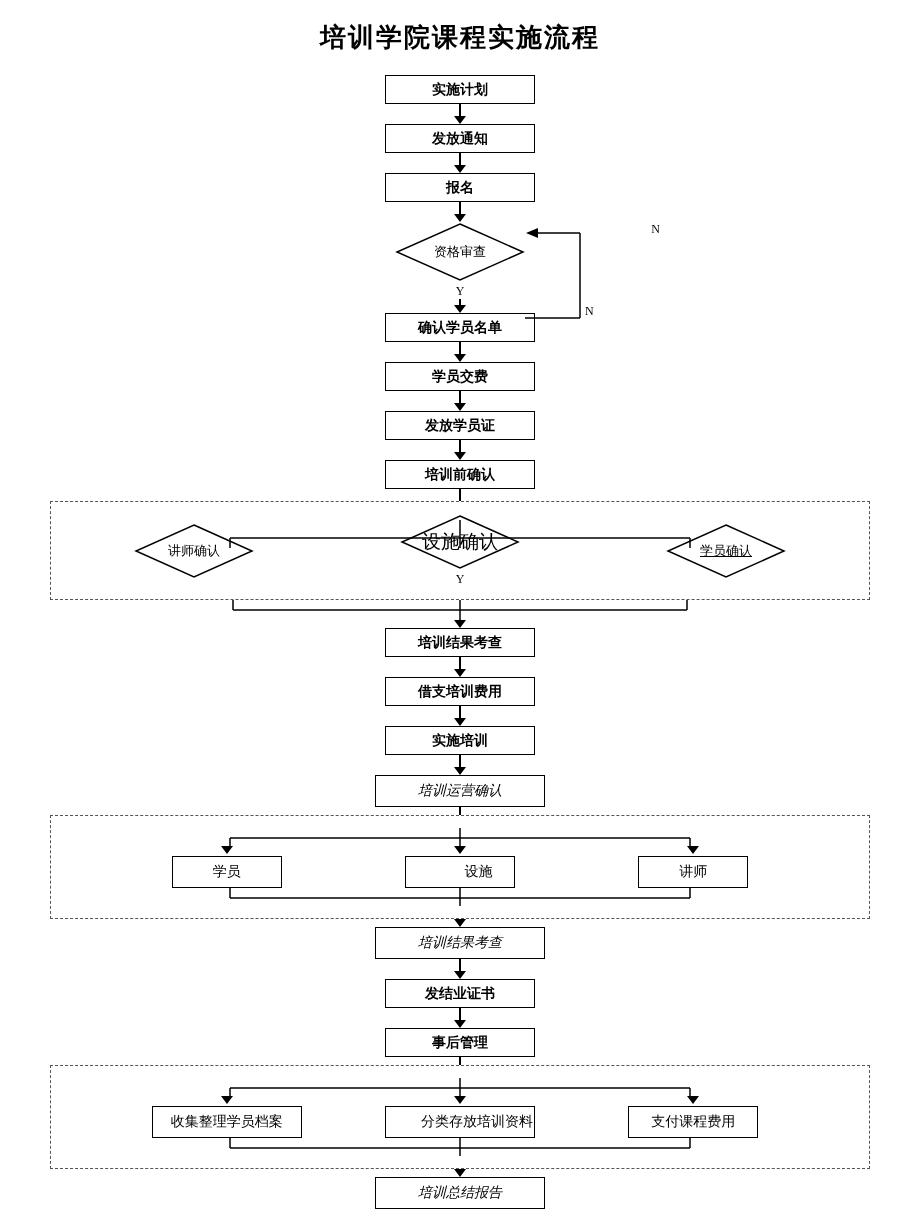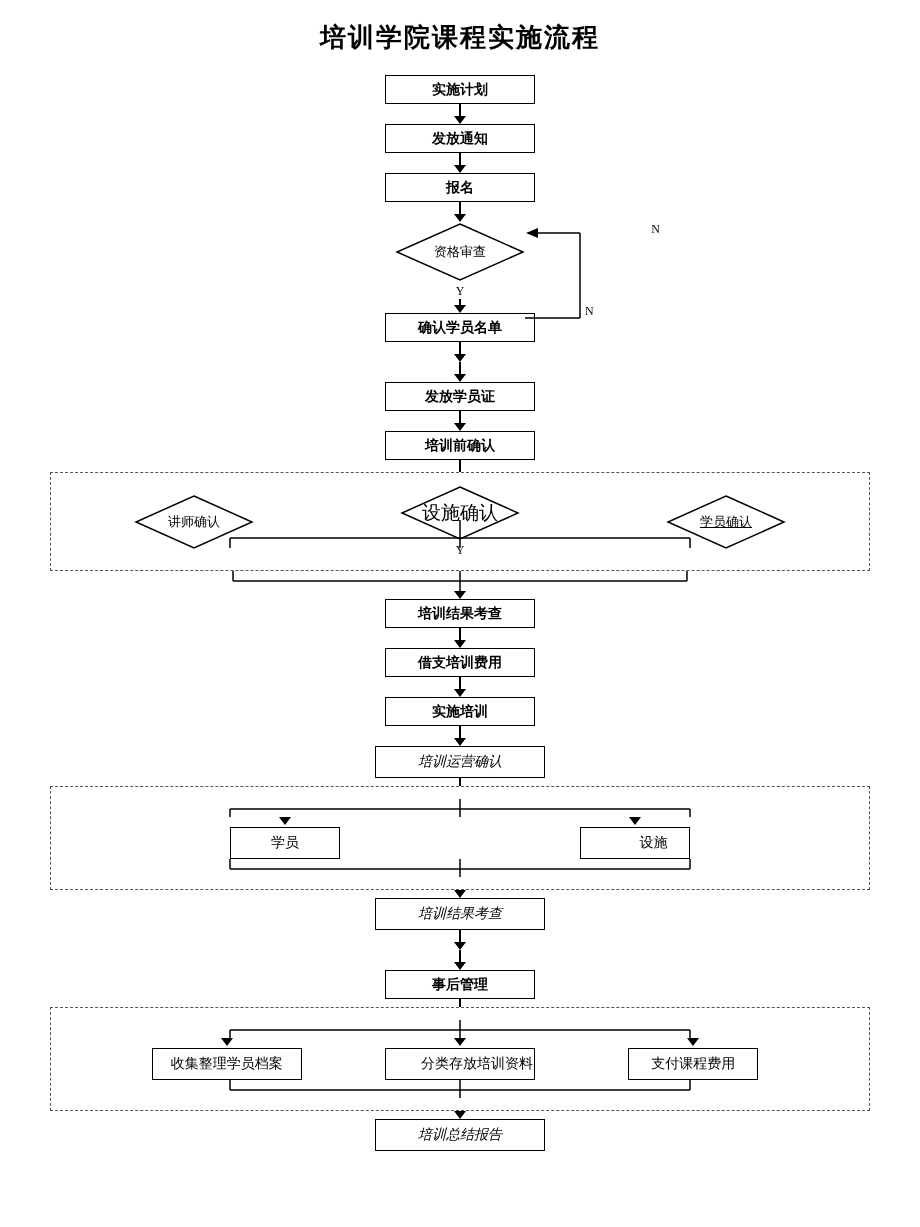--- a/index.html
+++ b/index.html
@@ -149,20 +149,23 @@
     <div style="font-size:12px;margin-top:2px;">Y</div>
     <div class="connector" style="height:6px;"></div>
     <div class="arrow-down"></div>
 
     <div class="box rect">
       <span>确认学员名单</span>
     </div>
     <div class="connector" style="height:12px;"></div>
     <div class="arrow-down"></div>
 
+    <div class="box rect">
+      <span>学员交费</span>
+    </div>
     <div class="connector" style="height:12px;"></div>
     <div class="arrow-down"></div>
 
     <div class="box rect">
       <span>发放学员证</span>
     </div>
     <div class="connector" style="height:12px;"></div>
     <div class="arrow-down"></div>
 
     <div class="box rect">
@@ -265,20 +268,26 @@
           </div>
         </div>
 
         <div class="col-item">
           <div class="arrow-down" style="margin-bottom:2px;"></div>
           <div class="box" style="width:110px;height:32px;padding-left:37px;">
             <span>设施</span>
           </div>
         </div>
 
+        <div class="col-item">
+          <div class="arrow-down" style="margin-bottom:2px;"></div>
+          <div class="box" style="width:110px;height:32px;">
+            <span>讲师</span>
+          </div>
+        </div>
       </div>
 
       <div style="width:700px;position:relative;height:18px;">
         <svg width="700" height="18" style="display:block;">
           <line x1="120" y1="0" x2="120" y2="10" stroke="black" stroke-width="1.5"></line>
           <line x1="350" y1="0" x2="350" y2="10" stroke="black" stroke-width="1.5"></line>
           <line x1="580" y1="0" x2="580" y2="10" stroke="black" stroke-width="1.5"></line>
           <line x1="120" y1="10" x2="580" y2="10" stroke="black" stroke-width="1.5"></line>
           <line x1="350" y1="10" x2="350" y2="18" stroke="black" stroke-width="1.5"></line>
         </svg>
@@ -286,20 +295,23 @@
     </div>
 
     <div class="arrow-down"></div>
 
     <div class="box rect-wide">
       <span>培训结果考查</span>
     </div>
     <div class="connector" style="height:12px;"></div>
     <div class="arrow-down"></div>
 
+    <div class="box rect">
+      <span>发结业证书</span>
+    </div>
     <div class="connector" style="height:12px;"></div>
     <div class="arrow-down"></div>
 
     <div class="box rect">
       <span>事后管理</span>
     </div>
     <div class="connector" style="height:8px;"></div>
 
     <div class="dashed-section-post">
 

